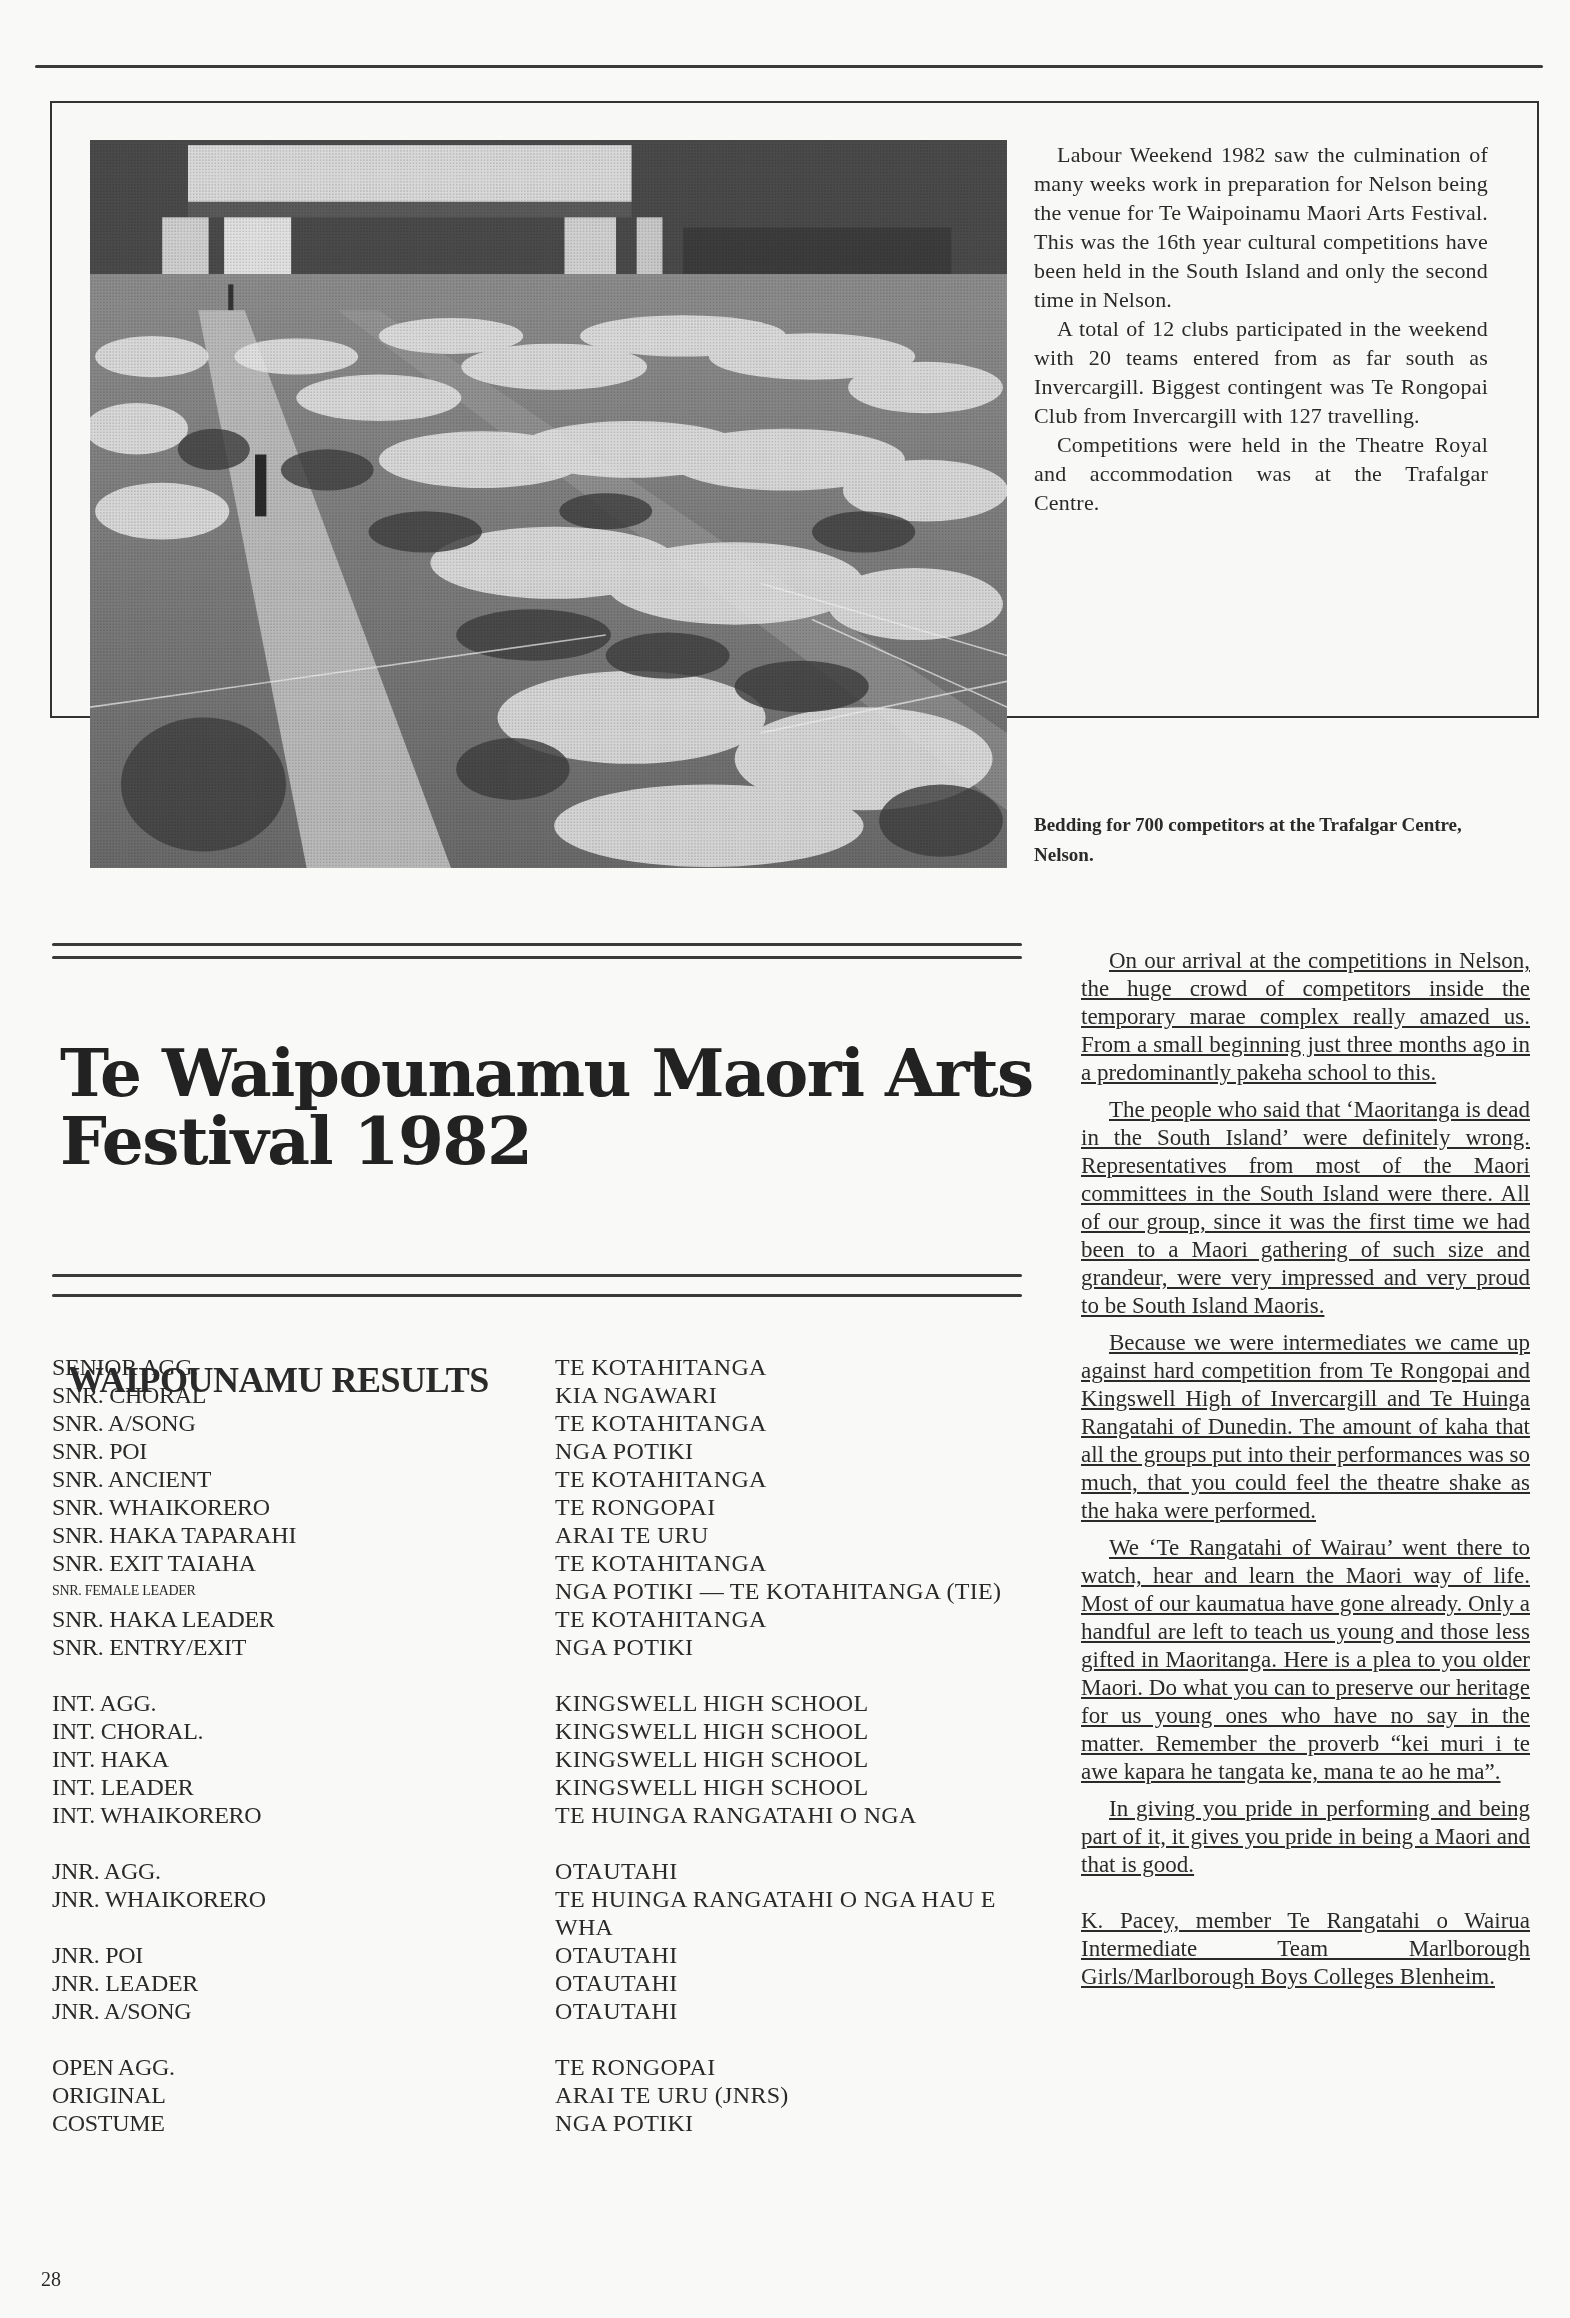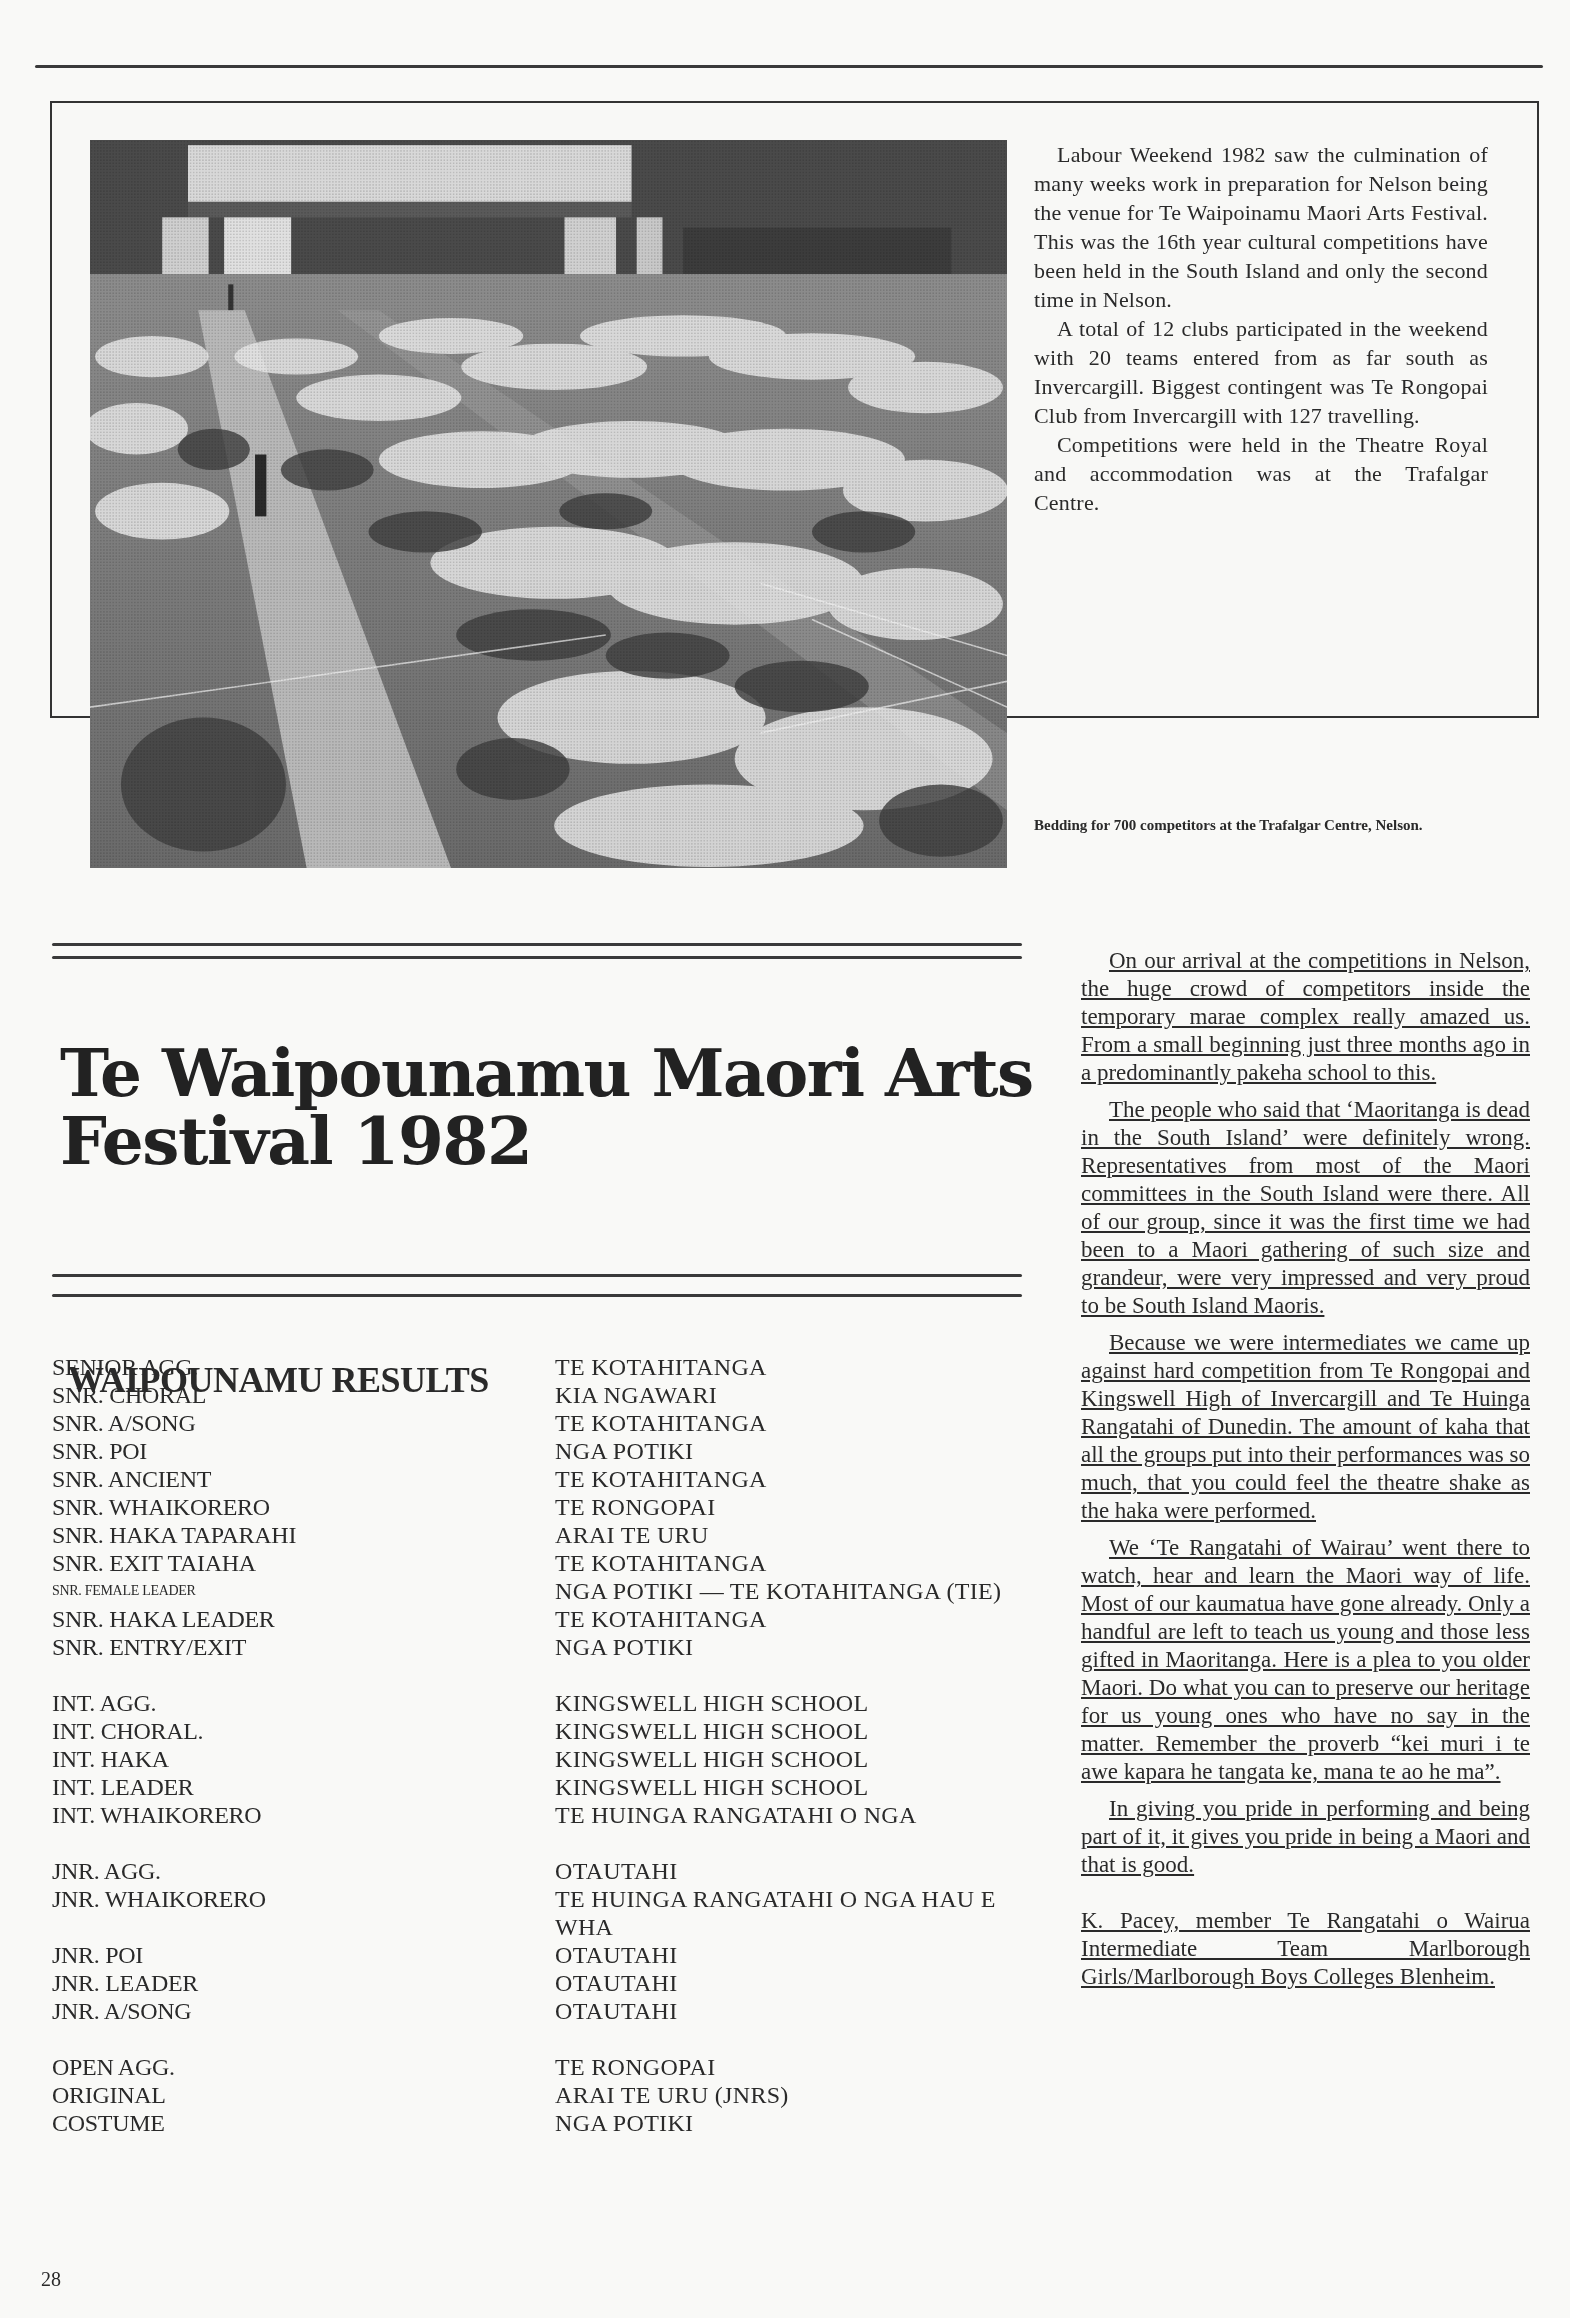--- a/index.html
+++ b/index.html
@@ -19,21 +19,21 @@
   }
   .photo svg { display:block; width:100%; height:100%; }
   .intro-text {
     position:absolute; left:982px; top:37px; width:454px;
     font-size:22px; line-height:29px; text-align:justify;
     font-family:"Liberation Serif","DejaVu Serif",serif; letter-spacing:0.2px;
   }
   .intro-text p { margin:0; text-indent:23px; }
   .caption {
     position:absolute; left:982px; top:707px; width:464px;
-    font-size:15px; line-height:30px; font-weight:bold;
+    font-size:19px; line-height:30px; font-weight:bold;
     font-family:"Liberation Serif","DejaVu Serif",serif;
   }
   .title {
     position:absolute; left:52px; top:1031px; width:979px;
     font-size:66px; line-height:68px; font-weight:bold; color:#222;
     font-family:"DejaVu Serif", serif; letter-spacing:-1.5px; margin:8px;
   }
   .results-heading {
     position:absolute; left:52px; top:1343px;
     font-size:36px; font-weight:bold; letter-spacing:-0.5px; margin:16px;

